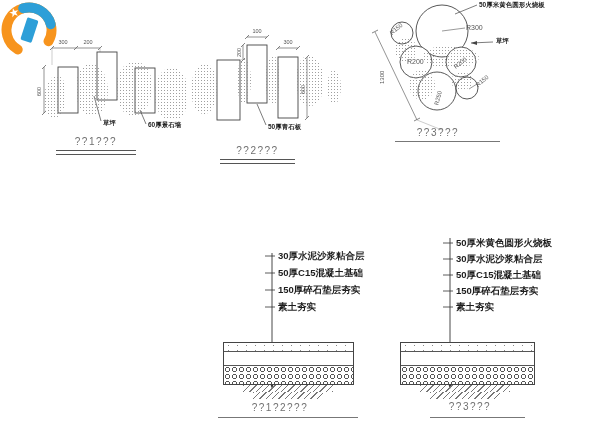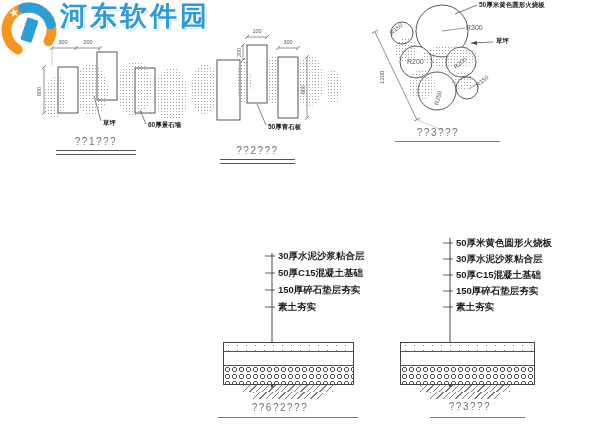--- a/index.html
+++ b/index.html
@@ -50,21 +50,20 @@
 <div class="stage">
 
   <div class="logo">
     <svg width="54" height="56" viewBox="0 0 60 62">
       <path d="M30 6 A25 25 0 1 0 55 31" fill="none" stroke="#f7941d" stroke-width="11" stroke-linecap="round" transform="rotate(120 30 31)"></path>
       <path d="M30 6 A25 25 0 0 1 55 31" fill="none" stroke="#2d9fd8" stroke-width="11" stroke-linecap="round" transform="rotate(-15 30 31)"></path>
       <rect x="24" y="18" width="13" height="26" rx="2" fill="#2d9fd8" transform="rotate(18 30 31)"></rect>
       <text x="8" y="17" font-size="13" fill="#ffffff" transform="rotate(-15 10 14)">★</text>
     </svg>
     <div class="logo-text">
-      <div class="logo-name">河东软件园</div>
     </div>
   </div>
 
   <div class="drawing" style="left:38px;top:38px;width:152px;height:122px">
     <div class="stipple" style="left:6px;top:38px;width:22px;height:42px;border-radius:60% 40% 55% 45%"></div>
     <div class="stipple" style="left:38px;top:26px;width:32px;height:52px;border-radius:45% 55% 50% 50%"></div>
     <div class="stipple" style="left:78px;top:24px;width:36px;height:54px;border-radius:50% 45% 55% 50%"></div>
     <div class="stipple" style="left:116px;top:30px;width:34px;height:52px;border-radius:55% 50% 45% 55%"></div>
     <svg width="152" height="122">
 
@@ -185,21 +184,21 @@
     <div class="layer-lbl" style="left:63px;top:23px">50厚C15混凝土基础</div>
     <div class="layer-lbl" style="left:63px;top:40px">150厚碎石垫层夯实</div>
     <div class="layer-lbl" style="left:63px;top:57px">素土夯实</div>
     <div class="sec" style="left:8px;top:97px;width:129px;height:41px">
       <div class="band-bed"></div>
       <div class="band-con"></div>
       <div class="band-grv"></div>
     </div>
     <div class="soil" style="left:28px;top:140px;width:90px"></div>
     <div class="soil" style="left:38px;top:147px;width:70px"></div>
-    <div class="caption" style="left:10px;top:158px;width:110px">??6?2???</div>
+    <div class="caption" style="left:10px;top:158px;width:110px">??1?2???</div>
     <div class="sgl-rule" style="left:3px;top:172px;width:140px"></div>
   </div>
 
   <div class="drawing" style="left:395px;top:230px;width:195px;height:195px">
     <svg width="195" height="195">
       <line x1="55" y1="8" x2="55" y2="155" stroke="#333" stroke-width="0.9"></line>
       <line x1="48" y1="13" x2="58" y2="13" stroke="#333" stroke-width="0.8"></line>
       <line x1="48" y1="29" x2="58" y2="29" stroke="#333" stroke-width="0.8"></line>
       <line x1="48" y1="45" x2="58" y2="45" stroke="#333" stroke-width="0.8"></line>
       <line x1="48" y1="61" x2="58" y2="61" stroke="#333" stroke-width="0.8"></line>

